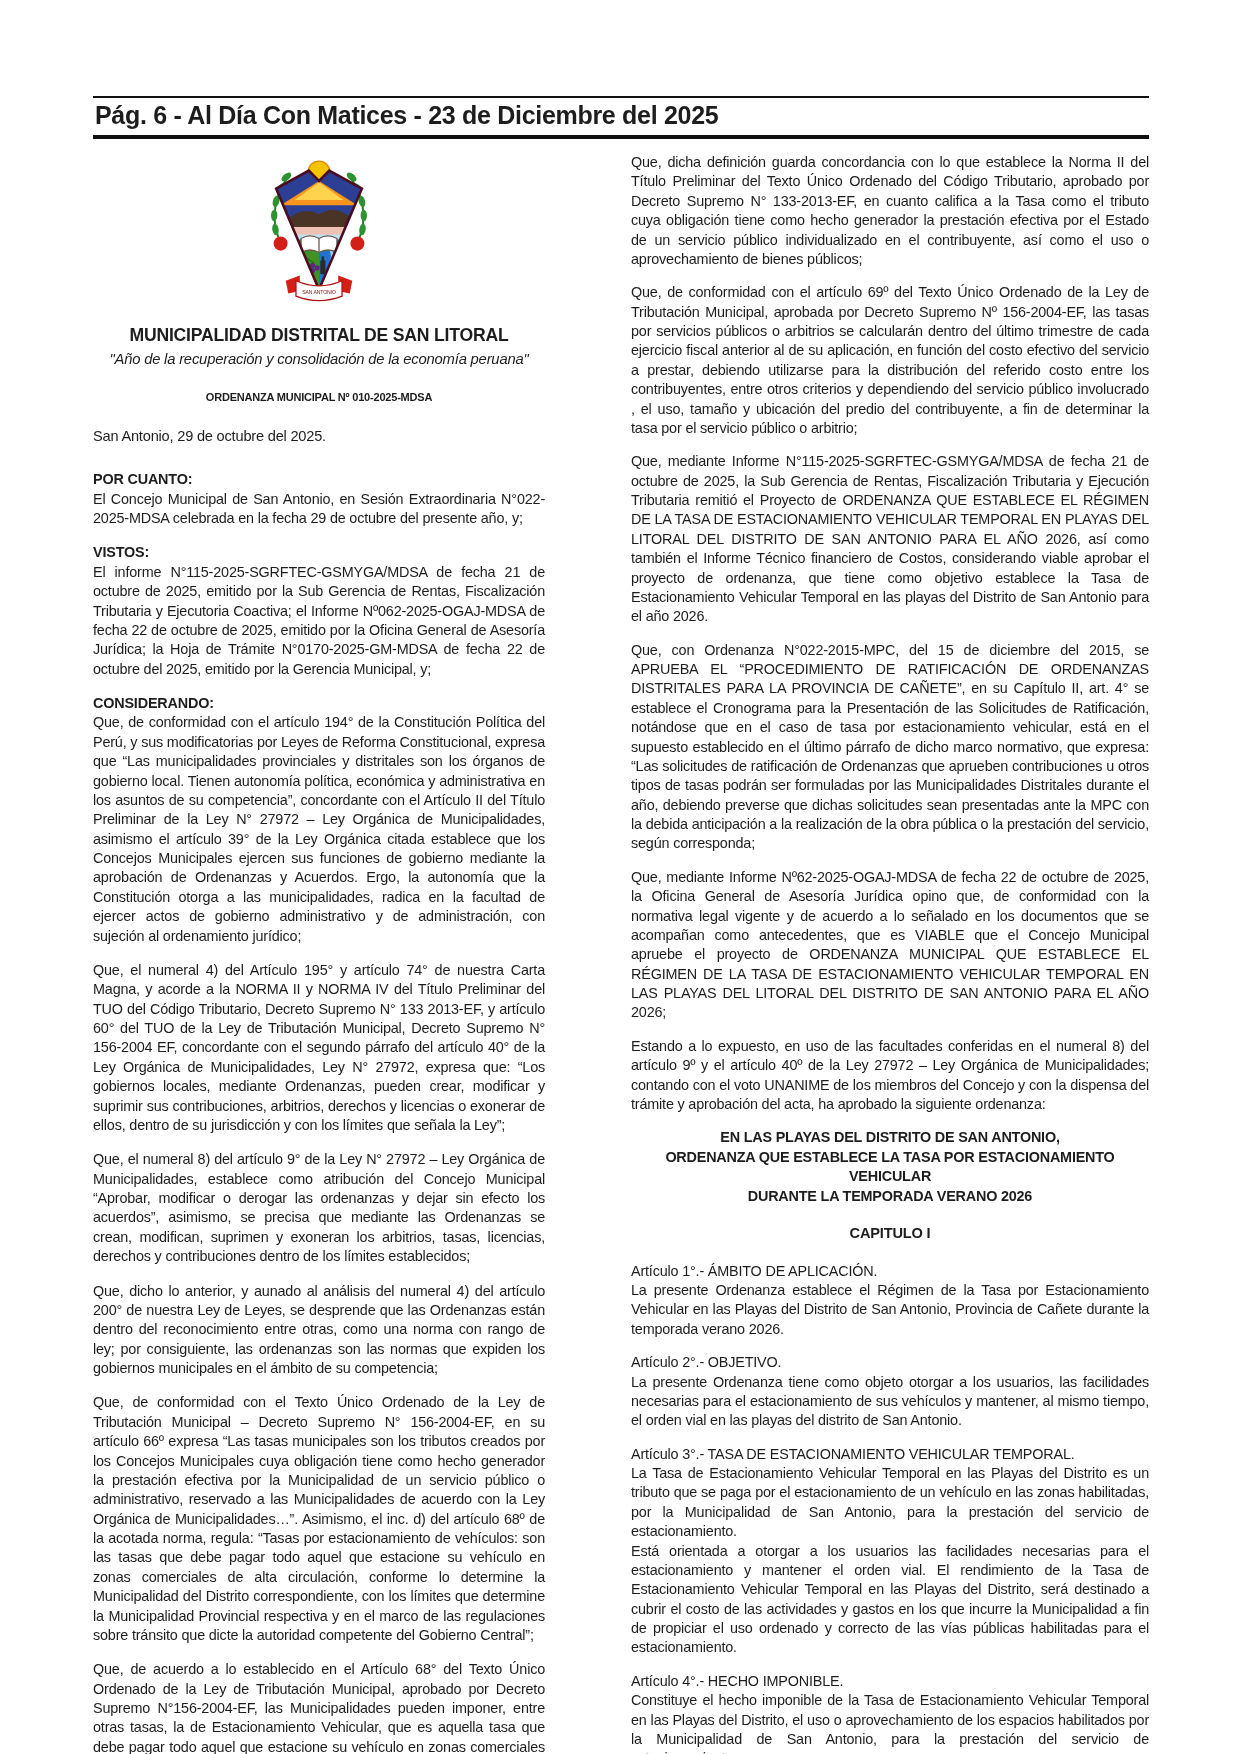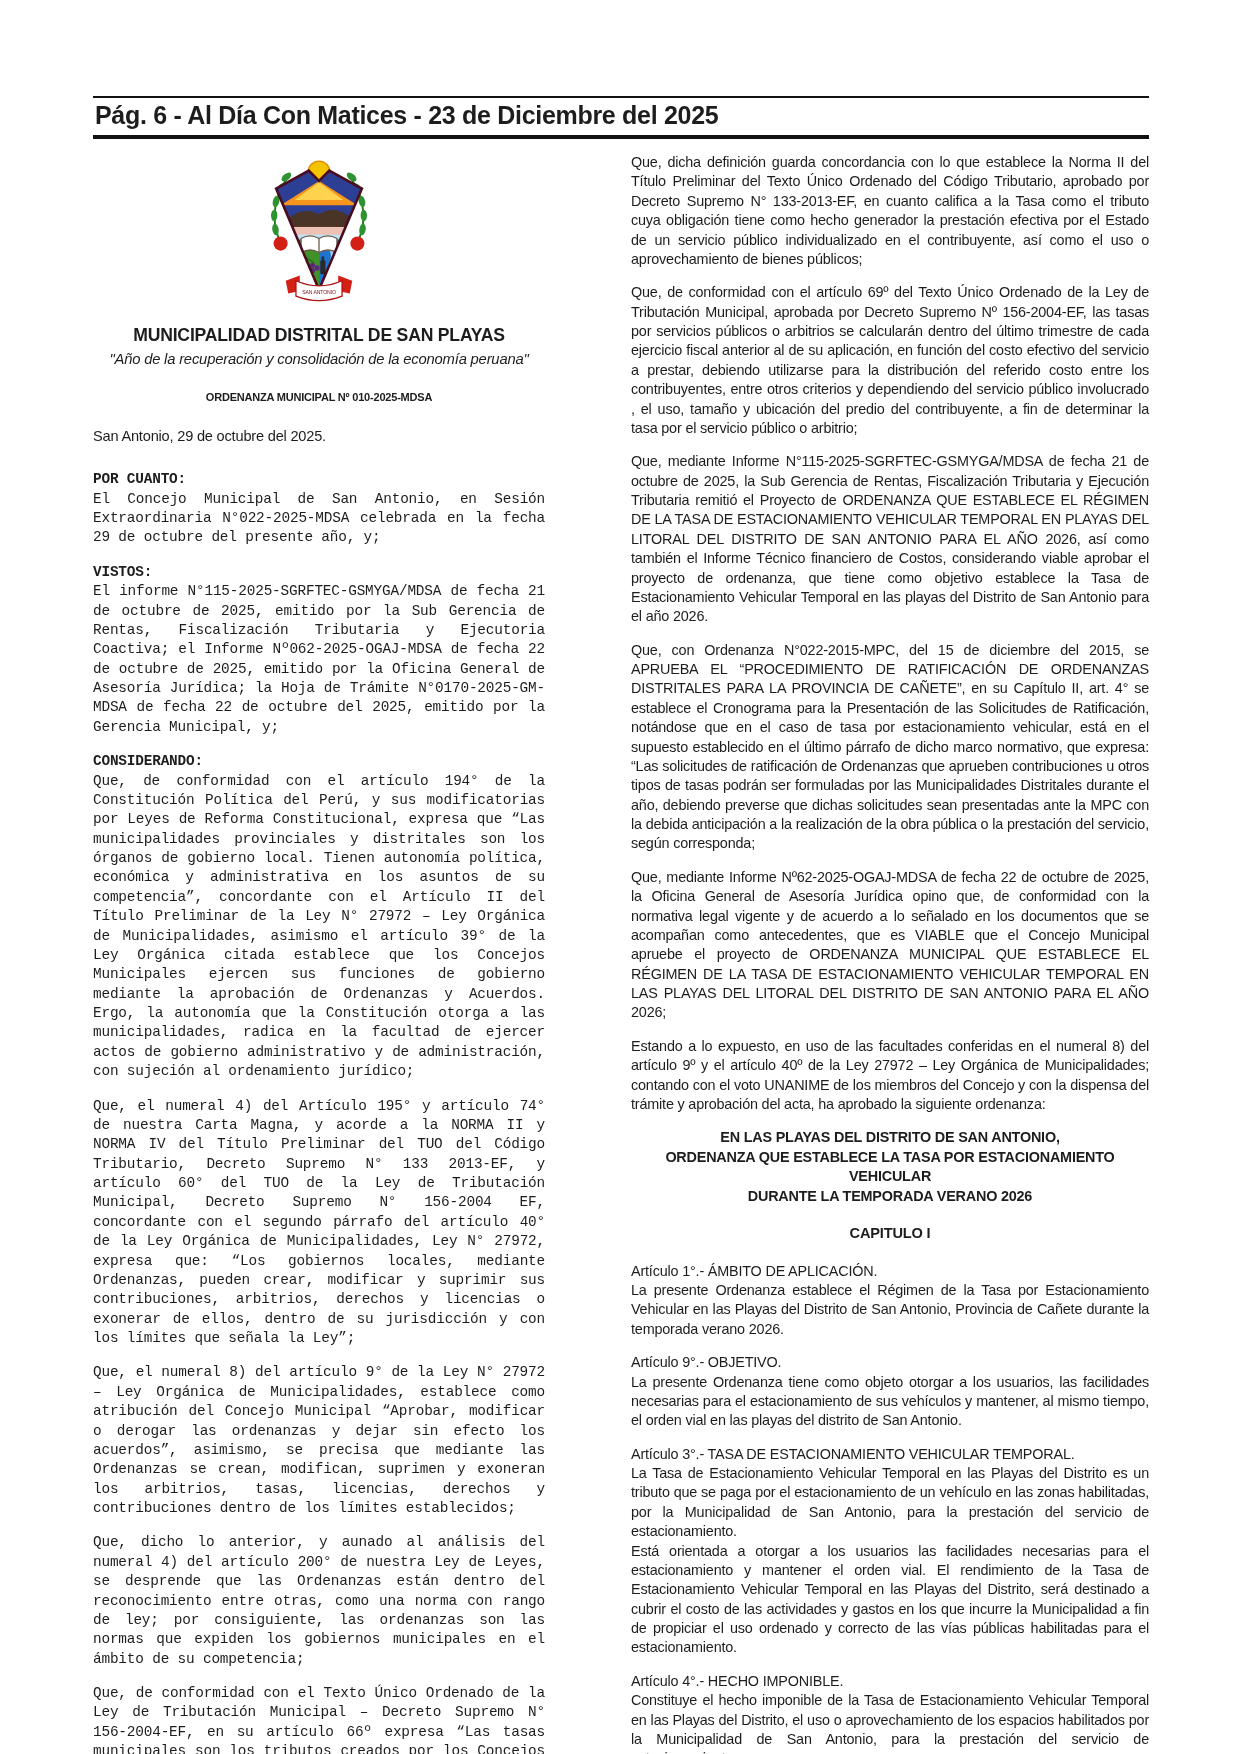--- a/index.html
+++ b/index.html
@@ -37,21 +37,21 @@
   }
   .ord-number{
     text-align:center;font-weight:bold;font-size:11px;letter-spacing:-0.2px;
     margin-bottom:22px;
   }
   .dateline{
     text-align:left;font-size:14.6px;letter-spacing:-0.2px;margin-bottom:24px;
   }
   .bodytext{font-size:14.4px;line-height:1.345;letter-spacing:-0.18px;}
   .salutation{margin-bottom:22px;}
-  .sec{margin-bottom:15px;font-family:Liberation Mono, monospace;}
+  .sec{margin-bottom:15px;}
   .sec-heading{font-weight:bold;}
   .para{text-align:justify;margin:0 0 15px 0;}
   .para:last-child{margin-bottom:0;}
   .r-para{text-align:justify;margin:0 0 14px 0;}
   .ord-title{
     text-align:center;font-weight:bold;font-size:14.4px;letter-spacing:-0.2px;
     margin:6px 0 0 0;line-height:1.35;
   }
   .chapter{
     text-align:center;font-weight:bold;font-size:14.6px;
@@ -134,21 +134,21 @@
           </g>
           <path d="M33,52 L84,24 L100,40 L116,24 L167,52 L100,210 Z" fill="none" stroke="#4a0c1e" stroke-width="4"></path>
 
           <path d="M48,196 L70,188 L70,212 L52,216 Z" fill="#d32016"></path>
           <path d="M152,196 L130,188 L130,212 L148,216 Z" fill="#d32016"></path>
           <path d="M64,196 Q100,212 136,196 L136,220 Q100,234 64,220 Z" fill="#ffffff" stroke="#b01010" stroke-width="2"></path>
           <text x="100" y="216" font-size="8" text-anchor="middle" fill="#7a1010" font-family="Liberation Sans, sans-serif">SAN ANTONIO</text>
         </svg>
       </div>
 
-      <div class="muni-name">MUNICIPALIDAD DISTRITAL DE SAN PLAYAS</div>
+      <div class="muni-name">MUNICIPALIDAD DISTRITAL DE SAN LITORAL</div>
       <div class="motto">"Año de la recuperación y consolidación de la economía peruana"</div>
       <div class="ord-number">ORDENANZA MUNICIPAL Nº 010-2025-MDSA</div>
       <div class="dateline">San Antonio,  29 de octubre del 2025.</div>
 
 
       <div class="sec">
         <div class="sec-heading">POR CUANTO:</div>
         <div class="para">El Concejo Municipal de San Antonio, en Sesión Extraordinaria N°022-2025-MDSA celebrada en la fecha 29 de octubre del presente año, y;</div>
       </div>
 
@@ -184,21 +184,21 @@
         <div>DURANTE LA TEMPORADA VERANO 2026</div>
       </div>
 
       <div class="chapter">CAPITULO I</div>
 
       <div class="article">
         <div class="article-heading">Artículo 1°.- ÁMBITO DE APLICACIÓN.</div>
         <div class="article-body">La presente Ordenanza establece el Régimen de la Tasa por Estacionamiento Vehicular en las Playas del Distrito de San Antonio, Provincia de Cañete durante la temporada verano 2026.</div>
       </div>
       <div class="article">
-        <div class="article-heading">Artículo 9°.- OBJETIVO.</div>
+        <div class="article-heading">Artículo 2°.- OBJETIVO.</div>
         <div class="article-body">La presente Ordenanza tiene como objeto otorgar a los usuarios, las facilidades necesarias para el estacionamiento de sus vehículos y mantener, al mismo tiempo, el orden vial en las playas del distrito de San Antonio.</div>
       </div>
       <div class="article">
         <div class="article-heading">Artículo 3°.- TASA DE ESTACIONAMIENTO VEHICULAR TEMPORAL.</div>
         <div class="article-body">La Tasa de Estacionamiento Vehicular Temporal en las Playas del Distrito es un tributo que se paga por el estacionamiento de un vehículo en las zonas habilitadas, por la Municipalidad de San Antonio, para la prestación del servicio de estacionamiento.
 Está orientada a otorgar a los usuarios las facilidades necesarias para el estacionamiento y mantener el orden vial. El rendimiento de la Tasa de Estacionamiento Vehicular Temporal en las Playas del Distrito, será destinado a cubrir el costo de las actividades y gastos en los que incurre la Municipalidad a fin de propiciar el uso ordenado y correcto de las vías públicas habilitadas para el estacionamiento.</div>
       </div>
       <div class="article">
         <div class="article-heading">Artículo 4°.- HECHO IMPONIBLE.</div>
         <div class="article-body">Constituye el hecho imponible de la Tasa de Estacionamiento Vehicular Temporal en las Playas del Distrito, el uso o aprovechamiento de los espacios habilitados por la Municipalidad de San Antonio, para la prestación del servicio de estacionamiento.</div>

